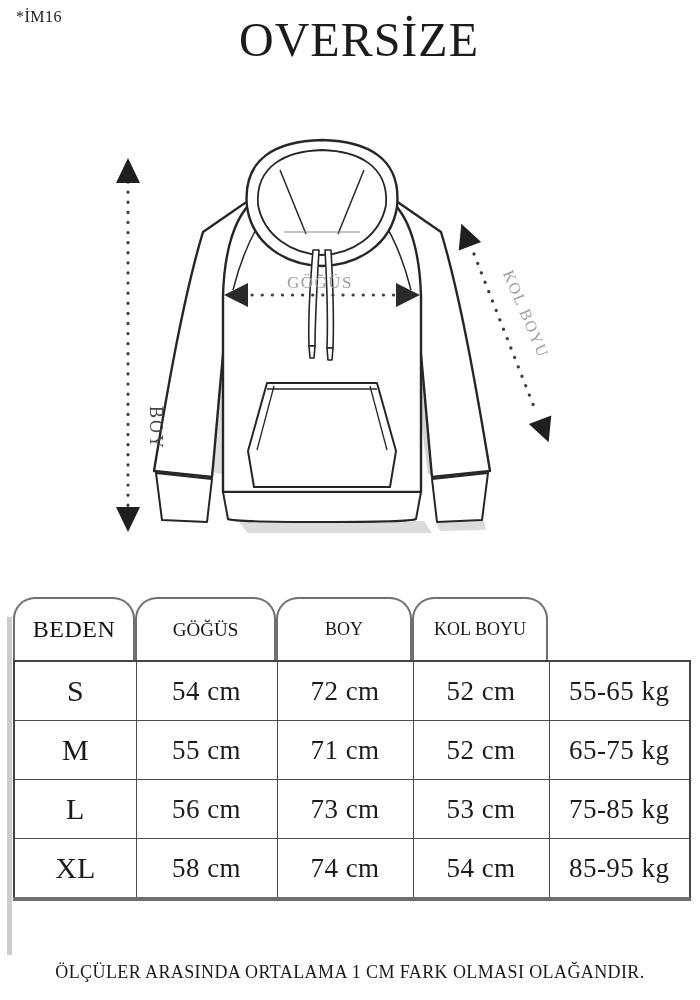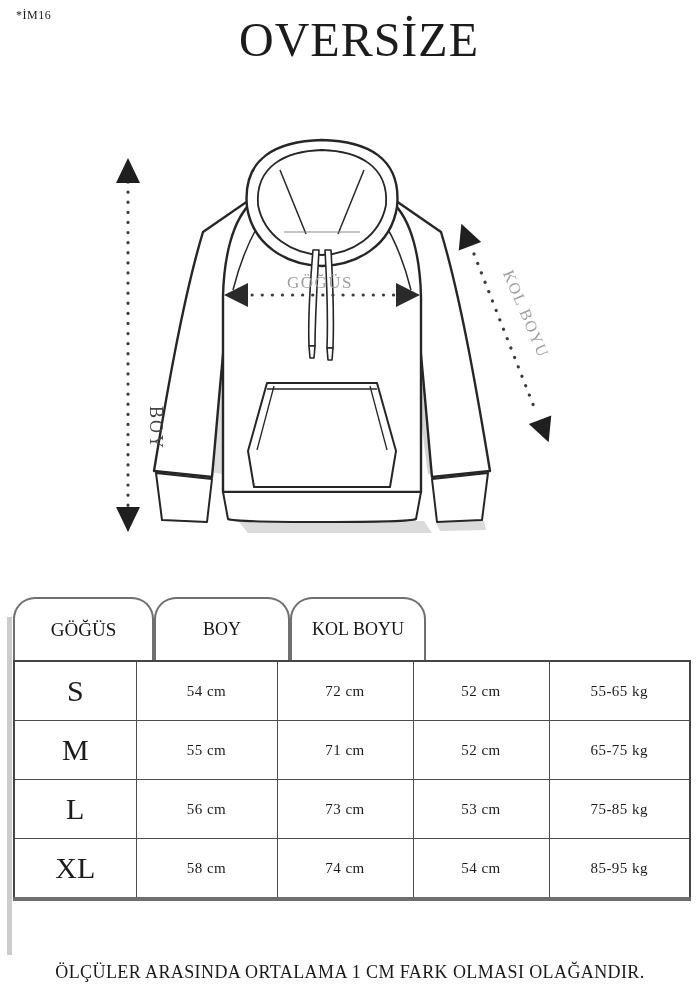--- a/index.html
+++ b/index.html
@@ -3,21 +3,21 @@
 <meta charset="utf-8">
 <style>
   html, body { margin: 0; padding: 0; }
   body {
     width: 700px; height: 1000px; position: relative;
     background: #ffffff; color: #1c1c1c; overflow: hidden;
     font-family: "Liberation Serif", "DejaVu Serif", serif;
   }
   .brand-code {
     position: absolute; left: 16px; top: 8px;
-    font-size: 12px; letter-spacing: 0.5px;
+    font-size: 16px; letter-spacing: 0.5px;
   }
   .page-title {
     position: absolute; left: 0; top: 12px; width: 660px;
     text-align: center; font-size: 48px; font-weight: 400;
     letter-spacing: 1px;
     margin-left: 29px;
   }
   .diagram-svg { position: absolute; left: 0; top: 0; }
 
   
@@ -44,21 +44,21 @@
   table.size-grid {
     border-collapse: collapse; table-layout: fixed; width: 676px;
     background: #fff;
   }
   table.size-grid td {
     border: 1.5px solid #4d4d4d; height: 58px;
     text-align: center; vertical-align: middle; padding: 0;
   }
   table.size-grid { border: 2px solid #454545; border-bottom: 4px solid #6e6e6e; }
   td.size-cell { font-size: 30px; }
-  td.val-cell  { font-size: 15px; letter-spacing: 0.5px; margin-left: 36px; }
+  td.val-cell  { font-size: 27px; letter-spacing: 0.5px; margin-left: 36px; }
   .footer-note {
     position: absolute; left: 0; top: 962px; width: 700px;
     text-align: center; font-size: 18px; letter-spacing: 0.4px;
     color: #1a1a1a;
   }
 </style>
 </head>
 <body>
 
 <div class="brand-code">*İM16</div>
@@ -114,20 +114,21 @@
     <line x1="474" y1="254" x2="536" y2="412" stroke="#3c3c3c" stroke-width="3.2" stroke-linecap="round" stroke-dasharray="0.1 10"></line>
     <path d="M 0,-13 L -12,11 L 12,11 Z" fill="#1f1f1f" transform="translate(466 236) rotate(-21)"></path>
     <path d="M 0,-13 L -12,11 L 12,11 Z" fill="#1f1f1f" transform="translate(544 430) rotate(159)"></path>
     <text x="521" y="316" transform="rotate(67 521 316)" text-anchor="middle" font-size="16" letter-spacing="1.5" fill="#9d9d9d">KOL BOYU</text>
   </g>
 </svg>
 
 <div class="table-wrap">
   <div class="edge-shadow"></div>
   <div class="tabs">
+    <div class="tab h-size c1">BEDEN</div>
     <div class="tab h-chest c2">GÖĞÜS</div>
     <div class="tab h-length c3">BOY</div>
     <div class="tab h-sleeve c4">KOL BOYU</div>
   </div>
   <table class="size-grid">
     <colgroup>
       <col style="width:122px">
         <col style="width:141px">
         <col style="width:136px">
       <col style="width:136px">

